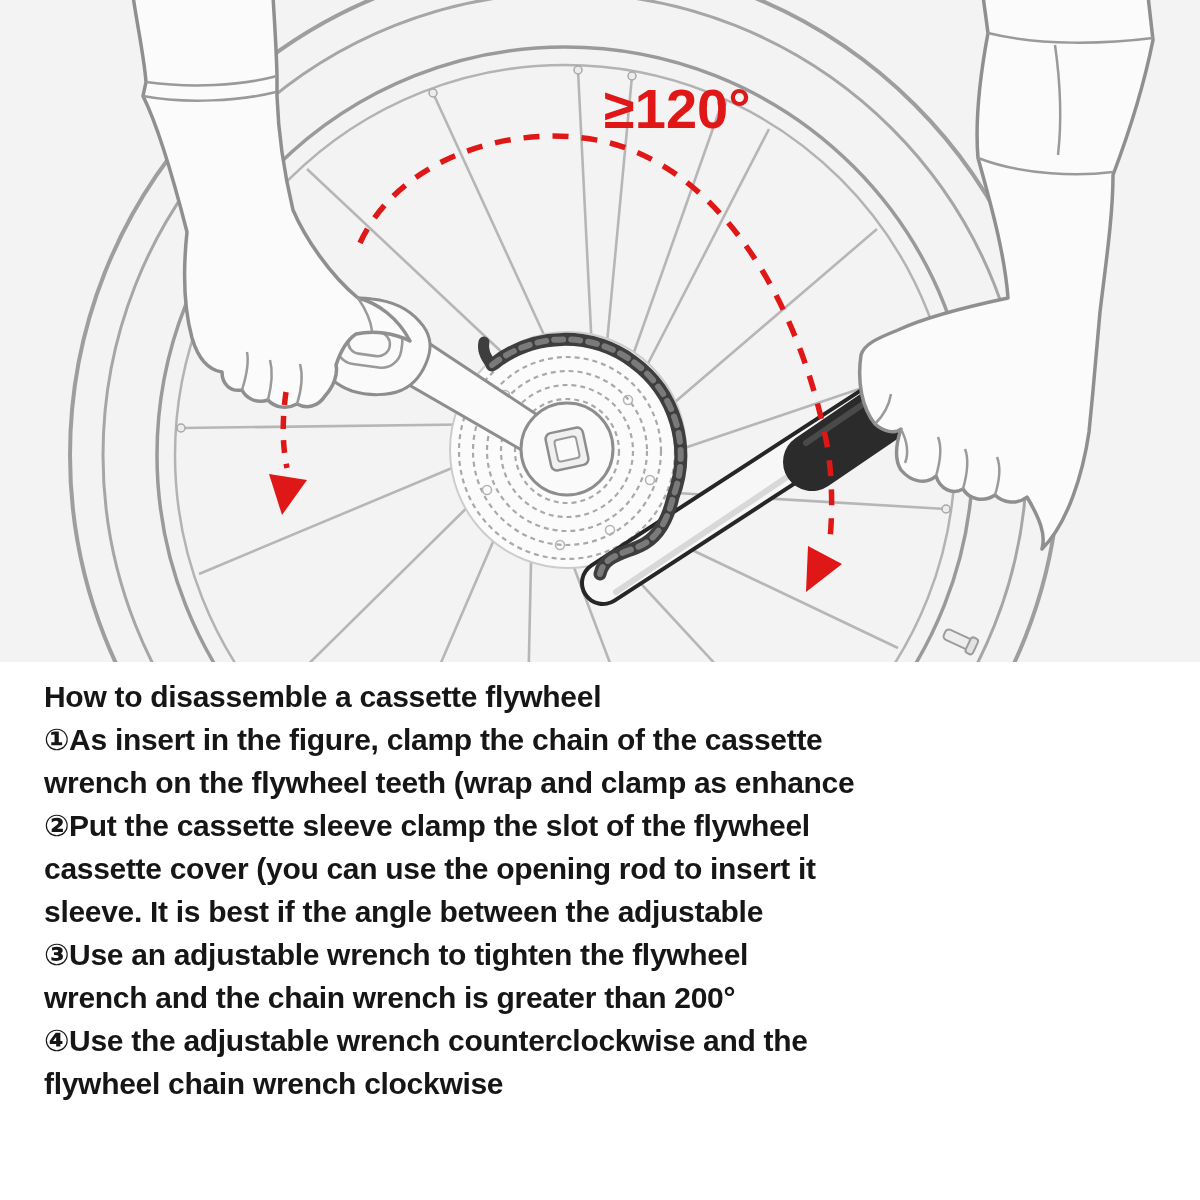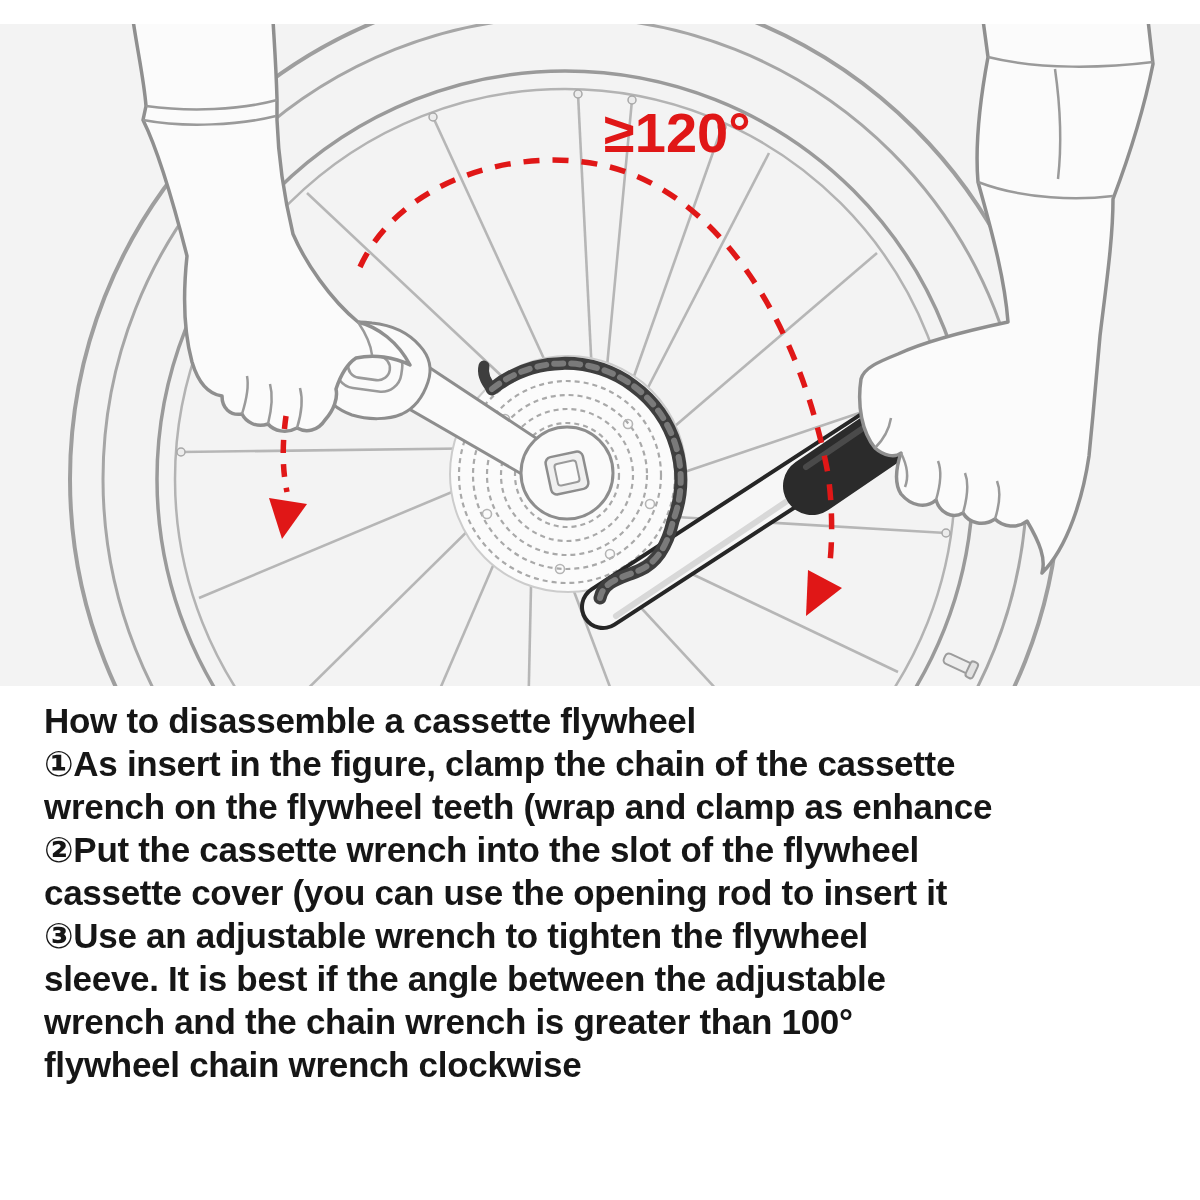--- a/index.html
+++ b/index.html
@@ -7,33 +7,32 @@
     position:relative;
     width:1200px;height:1200px;
     overflow:hidden;
     font-family:"Liberation Sans","DejaVu Sans",sans-serif;
     background:#ffffff;
   }
   .illustration{
     position:relative;
     width:1200px;height:662px;
     background:#f3f3f3;
-    margin-top:24px;
   }
   .illustration svg{display:block;}
   .instructions{
     box-sizing:border-box;
     width:1200px;height:538px;
     background:#ffffff;
     padding:13px 30px 0 44px;
   }
   .iline{
     white-space:nowrap;
     overflow:hidden;
-    font-size:35px;
+    font-size:30px;
     line-height:43px;
     font-weight:bold;
     letter-spacing:-0.3px;
     color:#161616;
   }
 </style>
 </head>
 <body>
 
 <div class="page">
@@ -206,21 +205,22 @@
         <polygon points="282,515 307,480 269,474" fill="#e01717"></polygon>
         <text x="604" y="128" font-size="56" font-weight="bold" fill="#e01717" font-family="Liberation Sans, DejaVu Sans, sans-serif">≥120°</text>
       </g>
     </svg>
   </div>
 
   <div class="instructions">
     <div class="iline">How to disassemble a cassette flywheel</div>
     <div class="iline">①As insert in the figure, clamp the chain of the cassette</div>
     <div class="iline">wrench on the flywheel teeth (wrap and clamp as enhance</div>
-    <div class="iline">②Put the cassette wrench into the slot of the flywheel</div>
+    <div class="iline">②Put the cassette sleeve clamp the slot of the flywheel</div>
     <div class="iline">cassette cover (you can use the opening rod to insert it</div>
+    <div class="iline">sleeve. It is best if the angle between the adjustable</div>
     <div class="iline">③Use an adjustable wrench to tighten the flywheel</div>
-    <div class="iline">sleeve. It is best if the angle between the adjustable</div>
-    <div class="iline">wrench and the chain wrench is greater than 100°</div>
+    <div class="iline">wrench and the chain wrench is greater than 200°</div>
+    <div class="iline">④Use the adjustable wrench counterclockwise and the</div>
     <div class="iline">flywheel chain wrench clockwise</div>
   </div>
 
 </div>
 
 </body></html>

